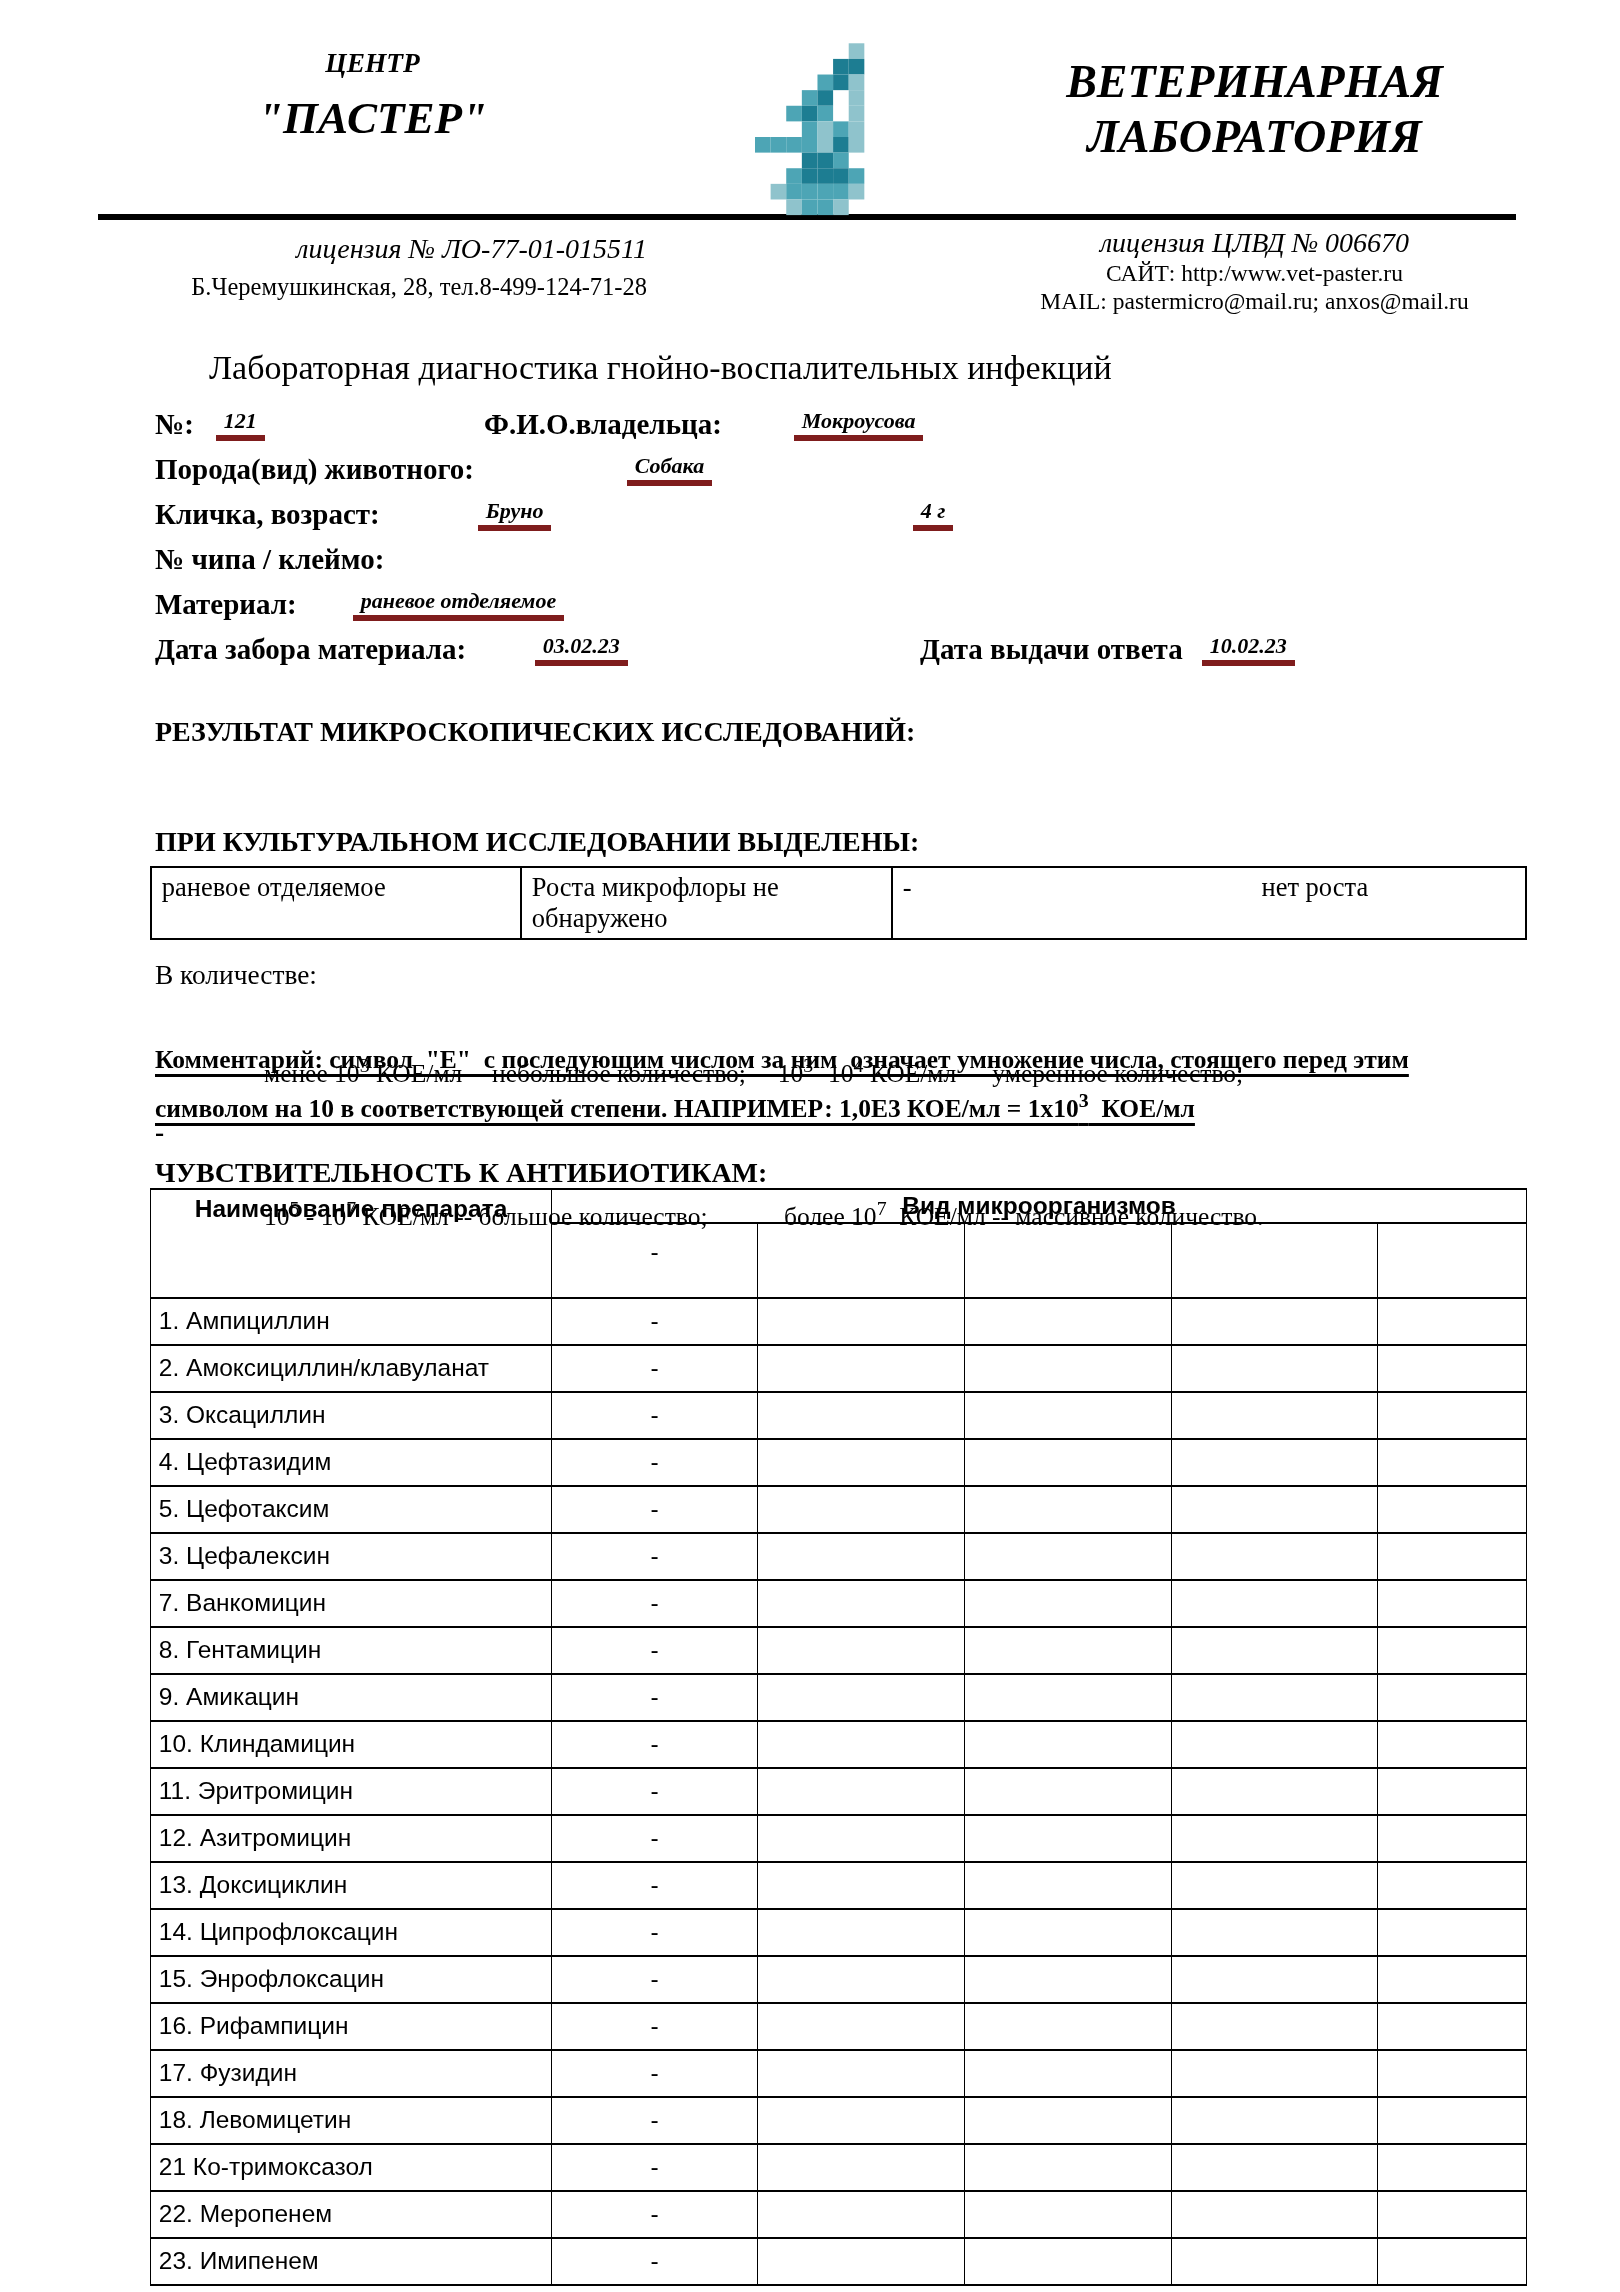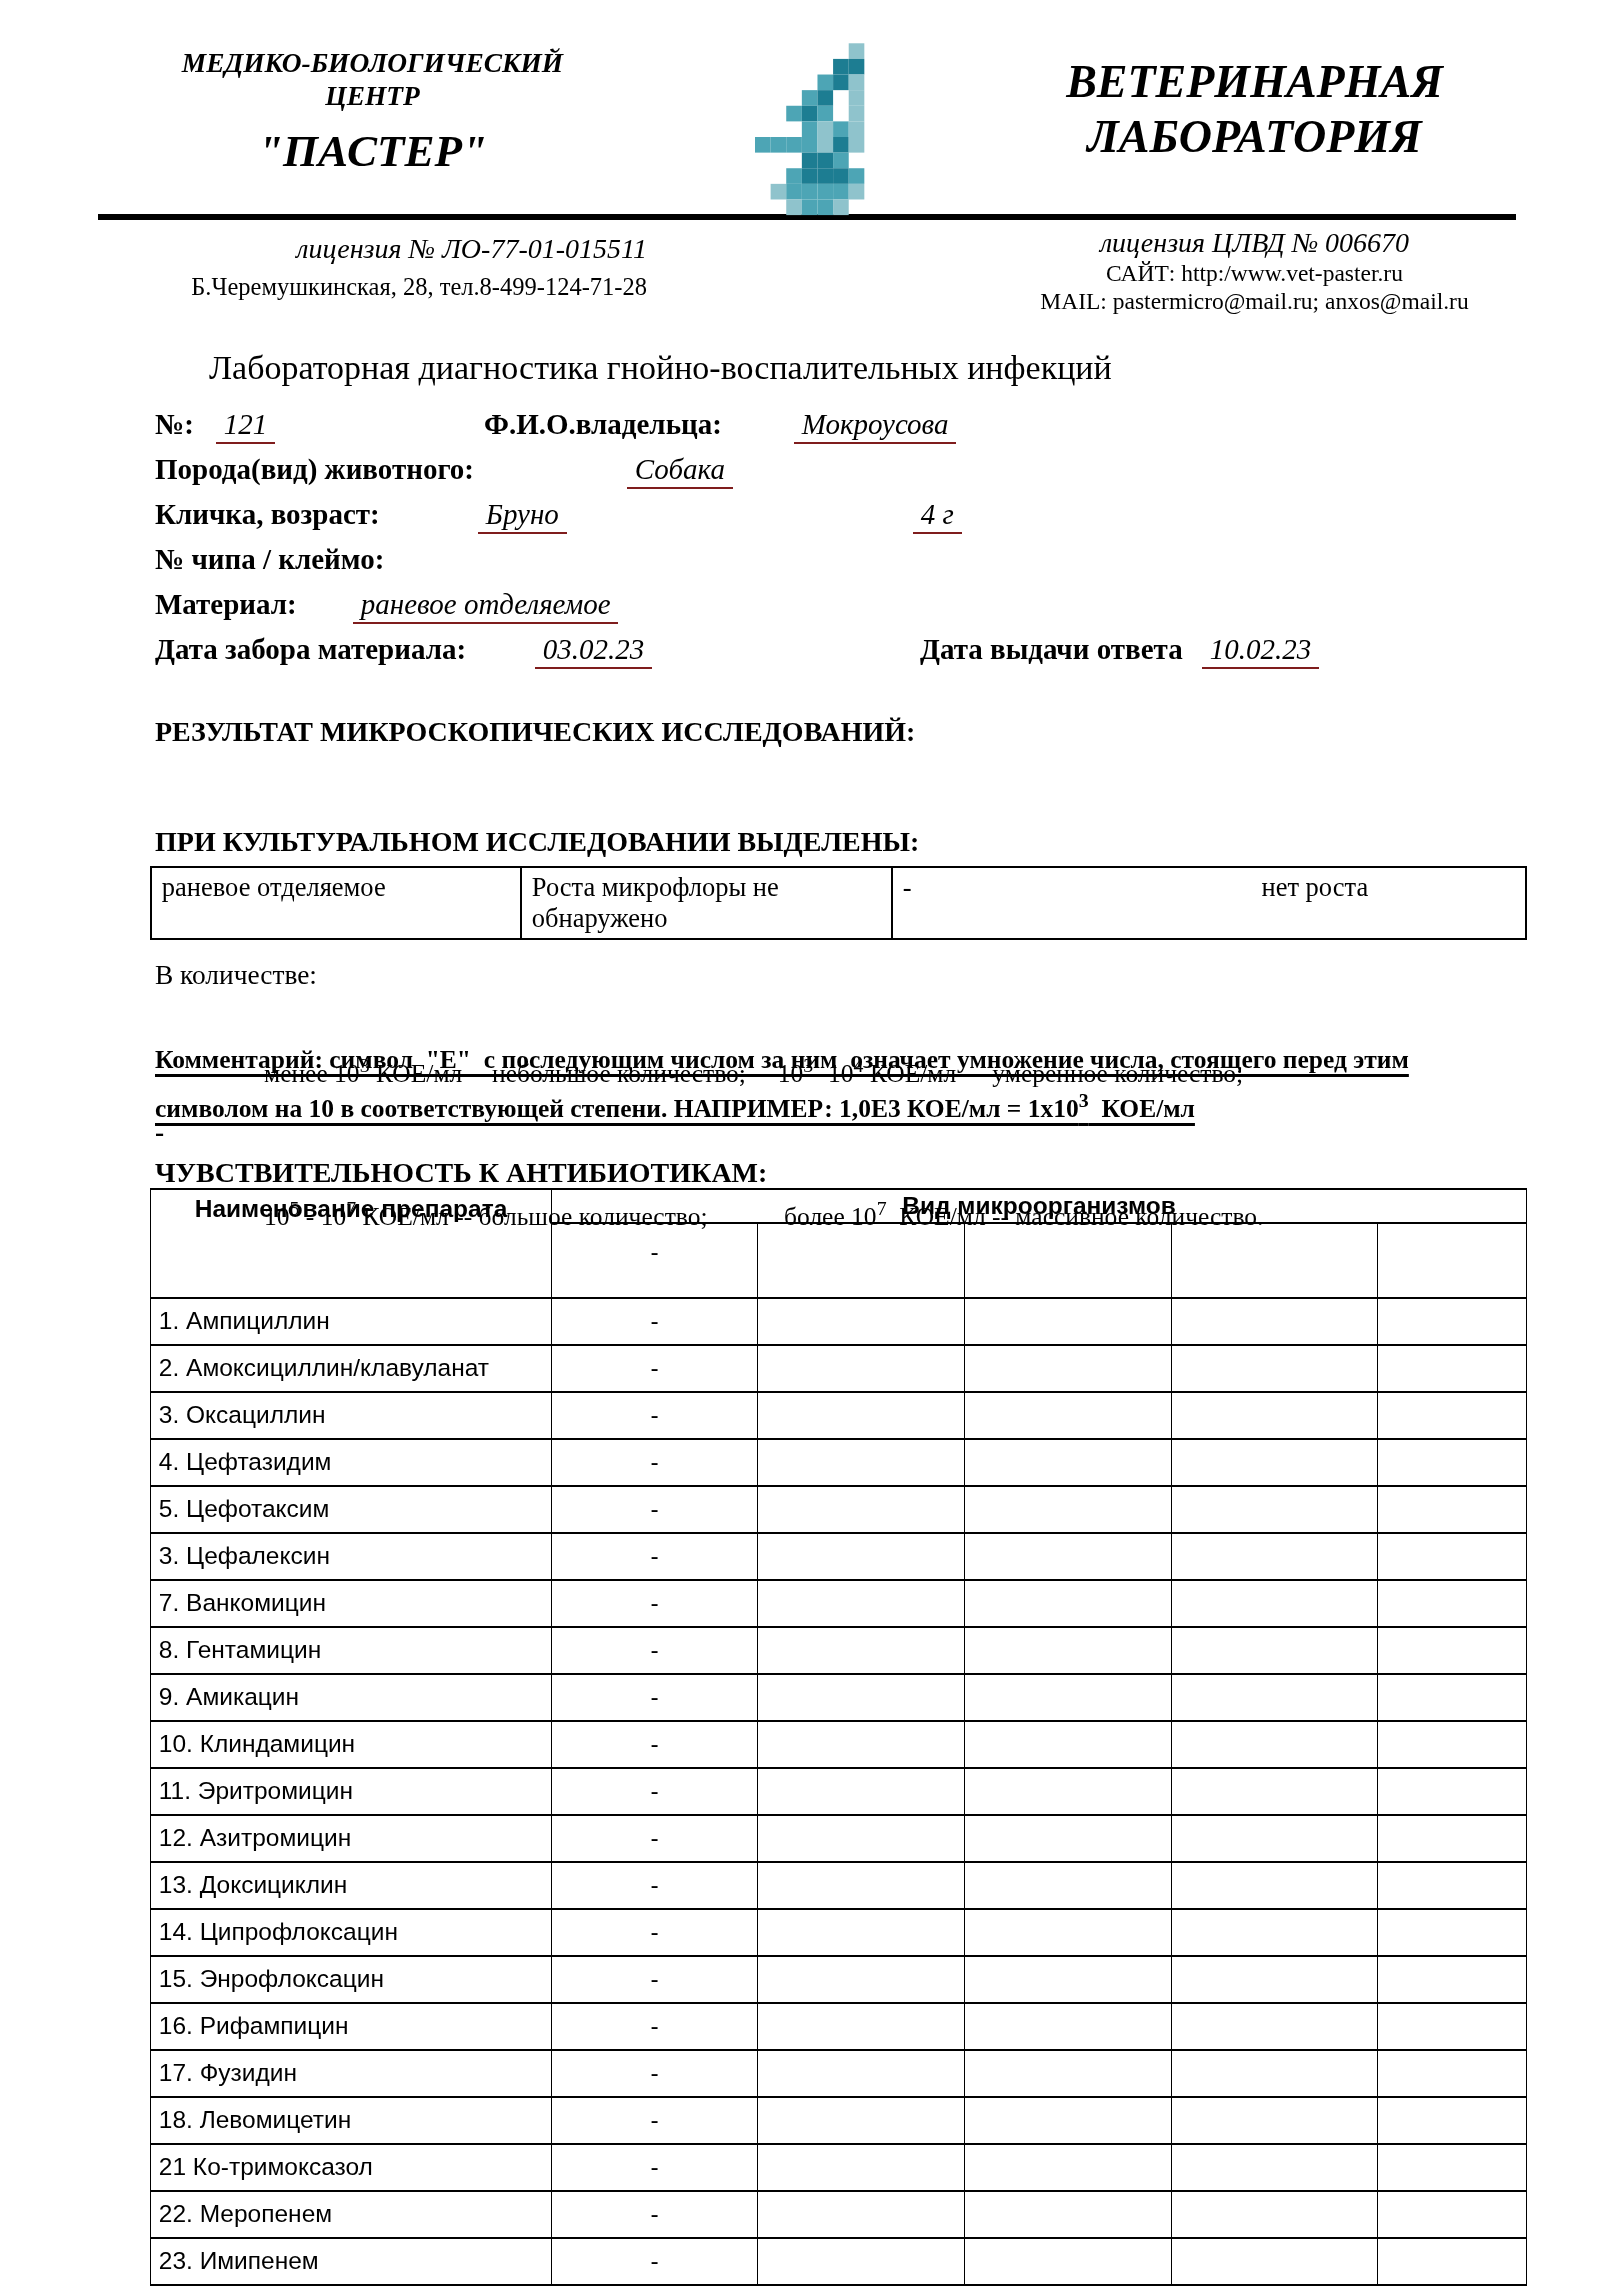--- a/index.html
+++ b/index.html
@@ -23,21 +23,21 @@
   .lic-right { left:990px; top:227px; width:529px; text-align:center; }
   .lic-right .lic { font-style:italic; font-size:28px; }
   .lic-right .web { font-size:23.5px; line-height:28px; }
   .logo { left:755px; top:43px; }
 
   
   .title { left:209px; top:349px; font-size:34px; font-weight:normal; }
   .form { left:155px; top:408px; width:1372px; }
   .frow { position:relative; height:45px; }
   .flabel { position:absolute; font-size:29px; font-weight:bold; white-space:nowrap; }
-  .fval { position:absolute; font-size:29px; font-style:italic; border-bottom:2px solid #7f1d1d; padding:0 7.8px 1px 7.8px; white-space:nowrap; }
+  .fval { position:absolute; font-size:22px; font-style:italic; border-bottom:6px solid #7f1d1d; padding:0 7.8px 1px 7.8px; white-space:nowrap;font-weight:bold; }
 
   .h-section { font-size:28px; font-weight:bold; white-space:nowrap; }
   .microscopy-h { left:155px; top:716px; }
   .culture-h { left:155px; top:826px; }
 
   
   .ctable { left:150px; top:866px; border-collapse:collapse; table-layout:fixed; width:1375px; font-size:26.5px; }
   .ctable td { border:2px solid #000; vertical-align:top; padding:3.9px 9.8px; line-height:31px; }
   .growth-cell { display:flex; }
   .growth-cell .g { margin-left:auto; margin-right:147px; }
@@ -62,21 +62,20 @@
   .atable .sub { height:57px; text-align:center; vertical-align:top; padding-top:13.7px; border-bottom-width:2.9px; }
   .atable .a-name { height:41px; vertical-align:middle; }
   .atable .a-val { text-align:center; vertical-align:middle; }
 </style>
 </head>
 <body>
 
 <div class="page">
 
   <div class="abs org-left">
-    <div class="l1">МЕДИКО-БИОЛОГИЧЕСКИЙ</div>
     <div class="l1">ЦЕНТР</div>
     <div class="nm">"ПАСТЕР"</div>
   </div>
 
   <div class="abs org-right">
     <div class="l1">ВЕТЕРИНАРНАЯ</div>
     <div class="l1">ЛАБОРАТОРИЯ</div>
   </div>
 
   <div class="abs rule"></div>

